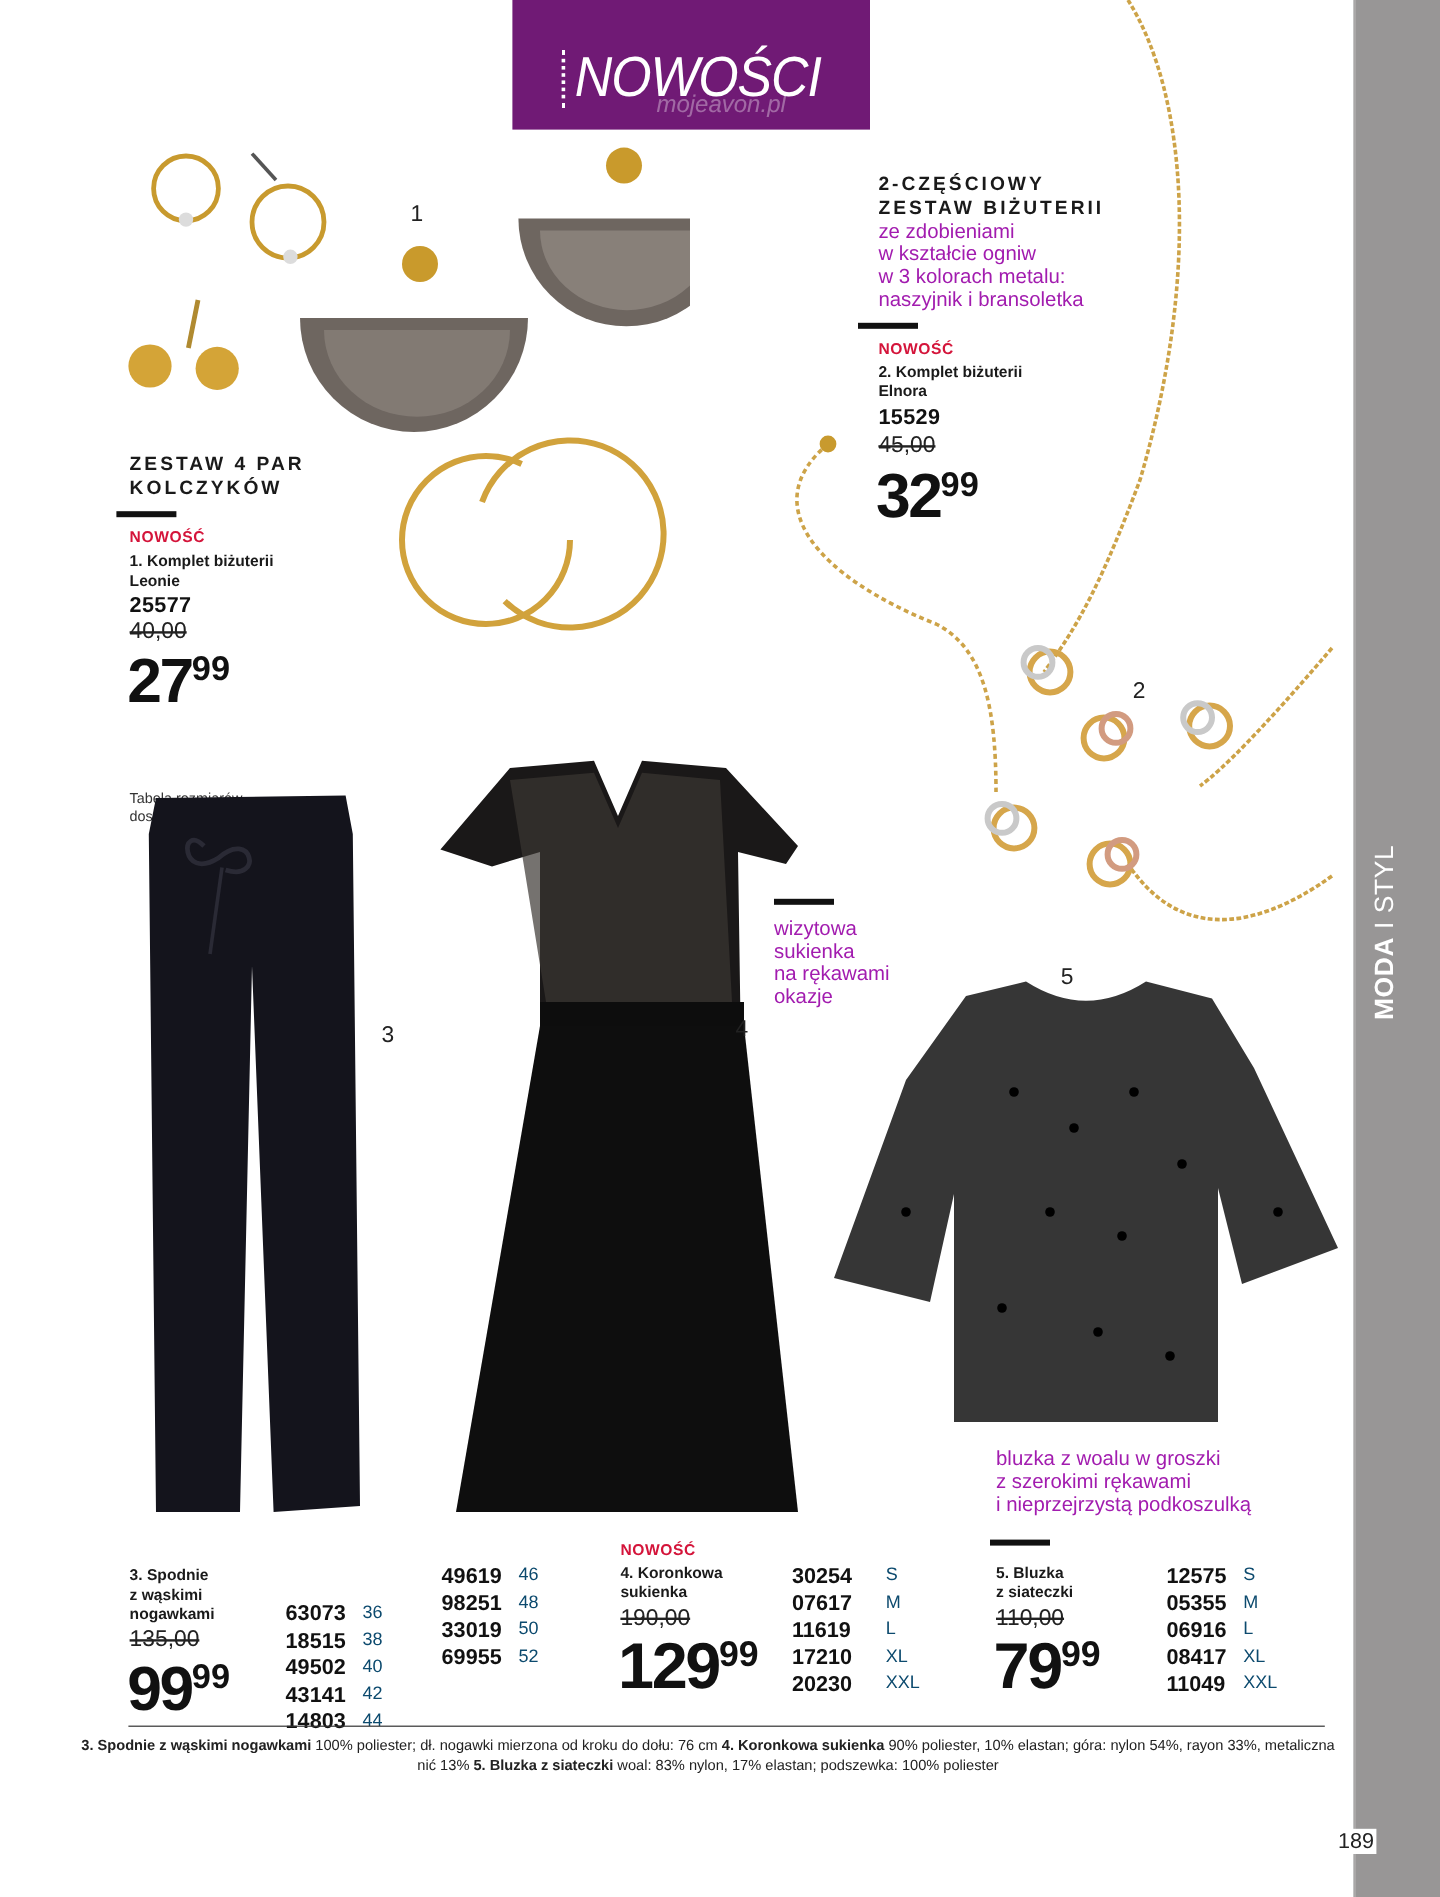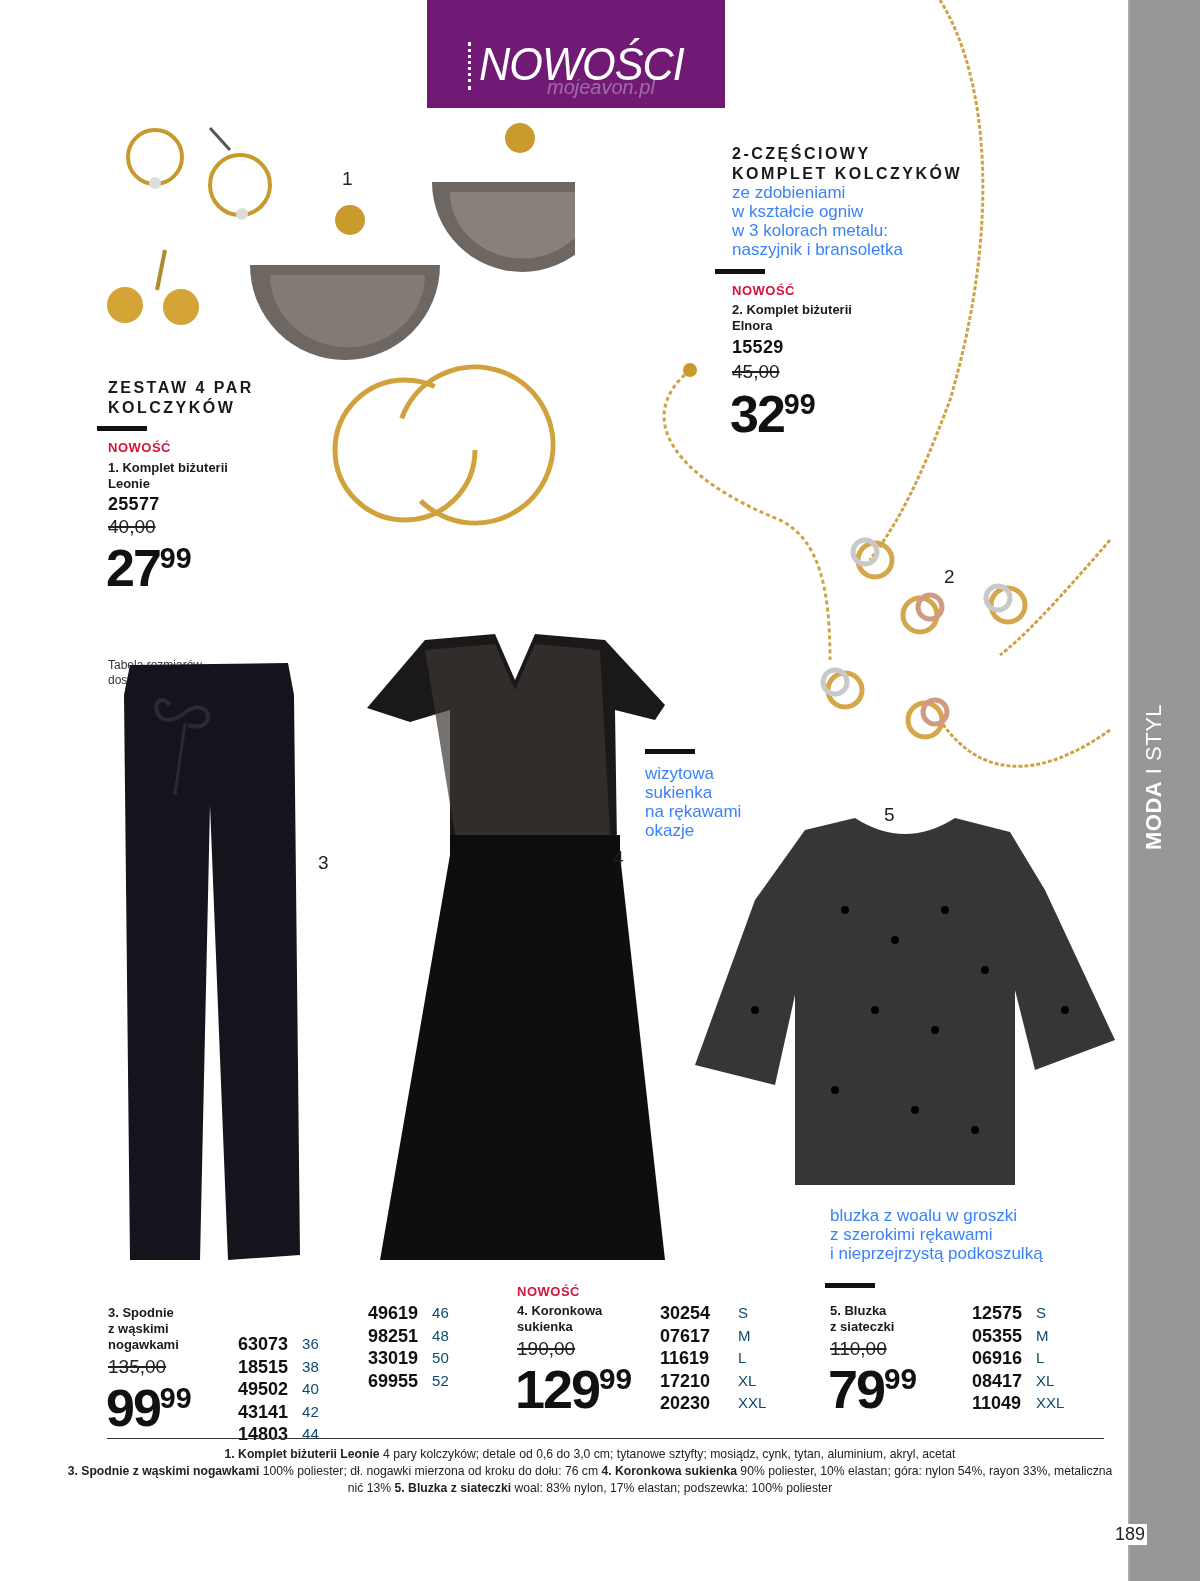--- a/index.html
+++ b/index.html
@@ -14,21 +14,21 @@
     .page-number { position: absolute; left: 1113px; top: 1524px; font-size: 18px; color: #222; background: #fff; padding: 0 2px; }
 
     
     .banner { position: absolute; left: 427px; top: 0; width: 298px; height: 108px; background: #701a75; font-style: italic; }
     .banner-dots { position: absolute; left: 41px; top: 42px; width: 4px; height: 48px; border-left: 3px dotted #fff; }
     .banner-title { position: absolute; left: 52px; top: 36px; color: #fff; font-size: 47px; font-weight: 400; letter-spacing: -1px; transform: scaleX(0.92); transform-origin: left; }
     .watermark { position: absolute; left: 120px; top: 76px; color: rgba(255,255,255,0.35); font-size: 20px; }
 
     
     .cap-title { font-size: 16px; font-weight: 700; letter-spacing: 2.5px; line-height: 20px; color: #1a1a1a; }
-    .desc { font-size: 17px; line-height: 19px; color: #3b82f6; }
+    .desc { font-size: 17px; line-height: 19px; color: #a21caf; }
     .rule { width: 50px; height: 5px; background: #111; }
     .nowosc { color: #d4143a; font-size: 13px; font-weight: 700; letter-spacing: 0.5px; }
     .pname { font-size: 13px; font-weight: 700; line-height: 16px; color: #1a1a1a; }
     .code { font-size: 18px; font-weight: 900; color: #111; letter-spacing: 0.3px; }
     .old-price { font-size: 19px; color: #222; text-decoration: line-through; text-decoration-thickness: 2px; }
     .price { font-weight: 900; color: #111; line-height: 1; white-space: nowrap; letter-spacing: -2px; }
     .price .cents { font-size: 0.55em; vertical-align: top; position: relative; top: 2px; letter-spacing: 0; }
     .num-label { font-size: 19px; color: #222; }
     .small { font-size: 12px; line-height: 15px; color: #333; }
 
@@ -96,21 +96,21 @@
       <circle cx="235" cy="682" r="12" stroke="#c9c9c9"></circle>
     <circle cx="325" cy="720" r="17" stroke="#d6a64b"></circle>
       <circle cx="335" cy="712" r="12" stroke="#d29b80"></circle>
   </g>
   <circle cx="90" cy="370" r="7" fill="#c89a2e"></circle>
 </svg>
 <div class="abs num-label" style="left:944px;top:566px;">2</div>
 
 <div class="abs cap-title" style="left:732px;top:144px;">
   <div>2-CZĘŚCIOWY</div>
-  <div>KOMPLET KOLCZYKÓW</div>
+  <div>ZESTAW BIŻUTERII</div>
 </div>
 <div class="abs desc" style="left:732px;top:183px;">
   <div>ze zdobieniami</div>
   <div>w kształcie ogniw</div>
   <div>w 3 kolorach metalu:</div>
   <div>naszyjnik i bransoletka</div>
 </div>
 <div class="abs rule" style="left:715px;top:269px;"></div>
 <div class="abs nowosc" style="left:732px;top:283px;">NOWOŚĆ</div>
 <div class="abs pname" style="left:732px;top:302px;">
@@ -299,17 +299,16 @@
       </tr>
   <tr>
         <td class="v-code">11049</td>
         <td class="v-size">XXL</td>
       </tr>
 </tbody>
   </table>
 
 <div class="footer-rule"></div>
 <div class="footnotes">
-  <div><b>1. Komplet biżuterii Leonie</b><span> 4 pary kolczyków; detale od 0,6 do 3,0 cm; tytanowe sztyfty; mosiądz, cynk, tytan, aluminium, akryl, acetat</span></div>
   <div><b>3. Spodnie z wąskimi nogawkami</b><span> 100% poliester; dł. nogawki mierzona od kroku do dołu: 76 cm </span><b>4. Koronkowa sukienka</b><span> 90% poliester, 10% elastan; góra: nylon 54%, rayon 33%, metaliczna nić 13% </span><b>5. Bluzka z siateczki</b><span> woal: 83% nylon, 17% elastan; podszewka: 100% poliester</span></div>
 </div>
 
 <div class="page-number">189</div>
 
 </body></html>

